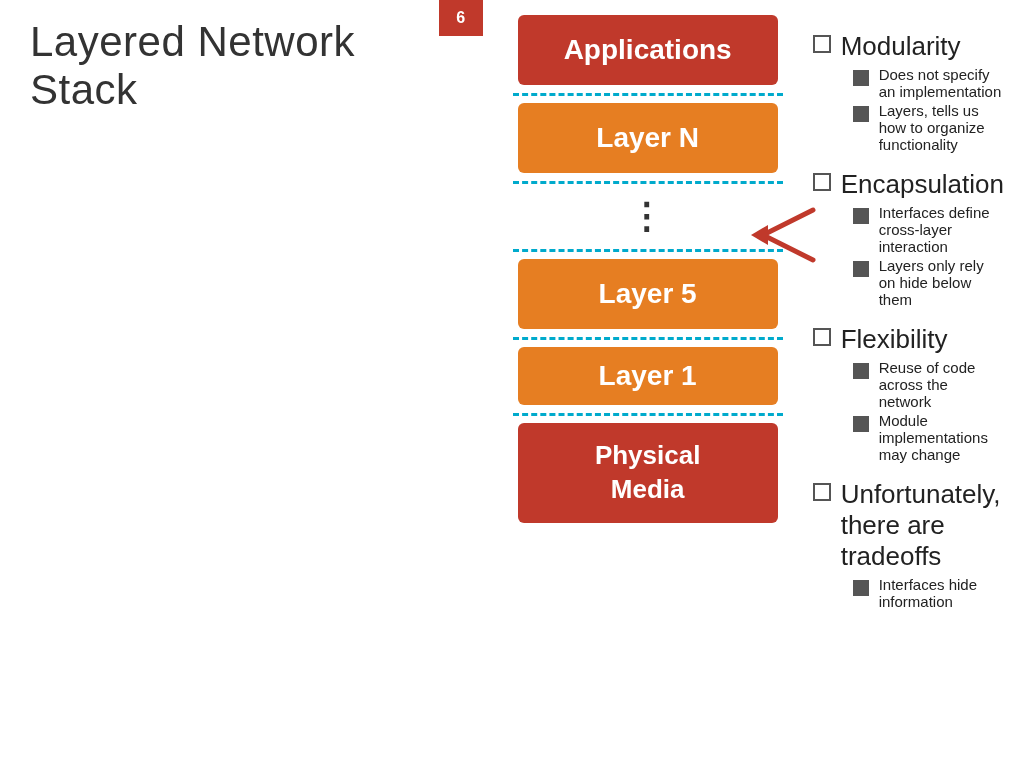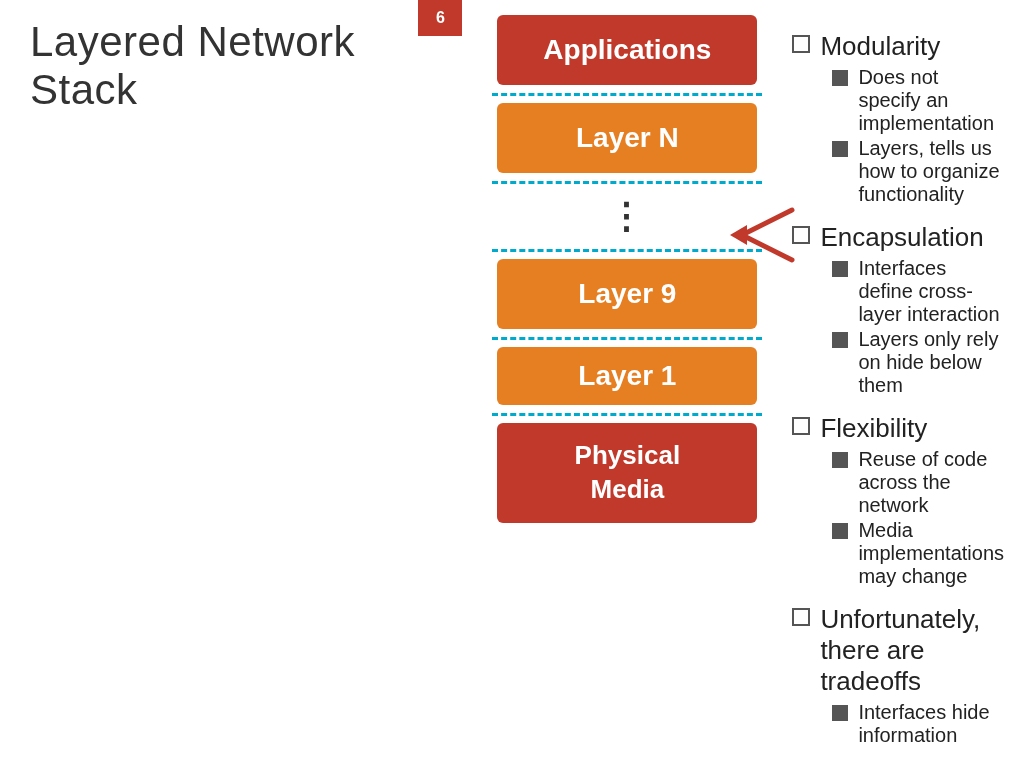--- a/index.html
+++ b/index.html
@@ -203,21 +203,21 @@
       height: 16px;
       border: 2px solid #555;
       background: #555;
       display: inline-block;
       flex-shrink: 0;
       margin-top: 4px;
       margin-right: 10px;
     }
 
     .bullet-sub .sub-text {
-      font-size: 20px;
+      font-size: 15px;
       color: #222;
     }
 
     .bullet-group {
       margin-bottom: 4px;
     }
   </style>
 </head>
 <body>
 
@@ -252,21 +252,21 @@
 
       <div class="dots-placeholder">
         <span class="vertical-dots">⋮</span>
       </div>
 
       <div class="dashed-separator">
         <div class="dashed-line"></div>
       </div>
 
       <div class="layer-box layer-2">
-        <span>Layer 9</span>
+        <span>Layer 5</span>
       </div>
 
       <div class="dashed-separator">
         <div class="dashed-line"></div>
       </div>
 
       <div class="layer-box layer-1">
         <span>Layer 1</span>
       </div>
 
@@ -329,21 +329,21 @@
           <div class="bullet-main">
             <span class="checkbox"></span>
             <span class="main-text">Flexibility</span>
           </div>
           <div class="bullet-sub">
             <span class="sub-checkbox"></span>
             <span class="sub-text">Reuse of code across the network</span>
           </div>
           <div class="bullet-sub">
             <span class="sub-checkbox"></span>
-            <span class="sub-text">Media implementations may change</span>
+            <span class="sub-text">Module implementations may change</span>
           </div>
         </li>
 
         <li class="bullet-group">
           <div class="bullet-main">
             <span class="checkbox"></span>
             <span class="main-text">Unfortunately, there are tradeoffs</span>
           </div>
           <div class="bullet-sub">
             <span class="sub-checkbox"></span>

